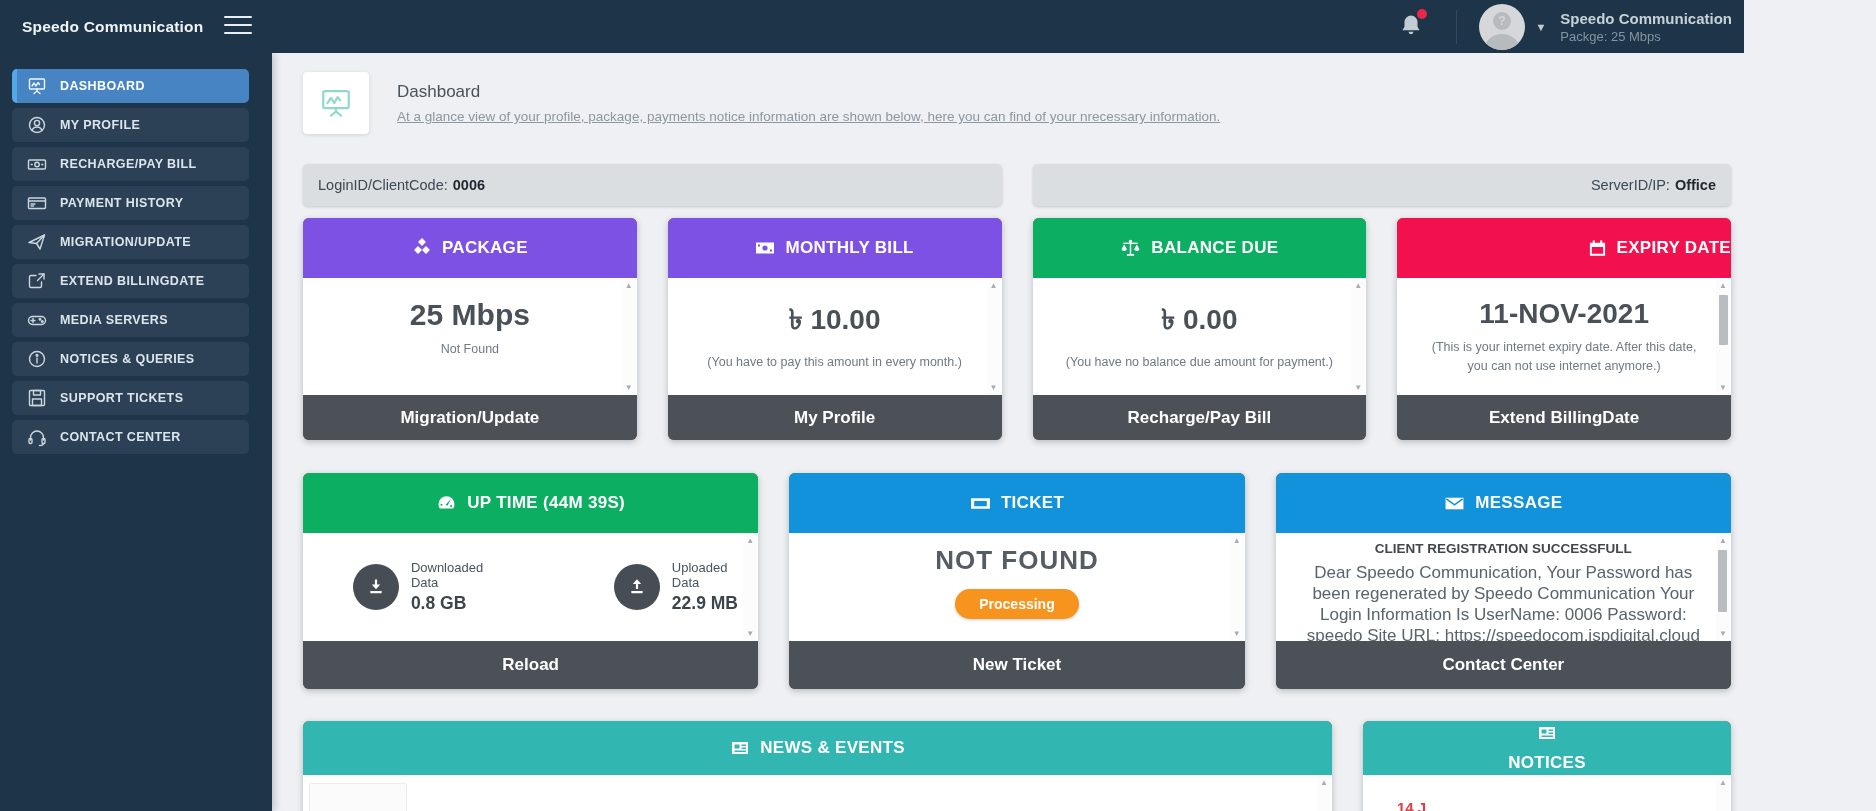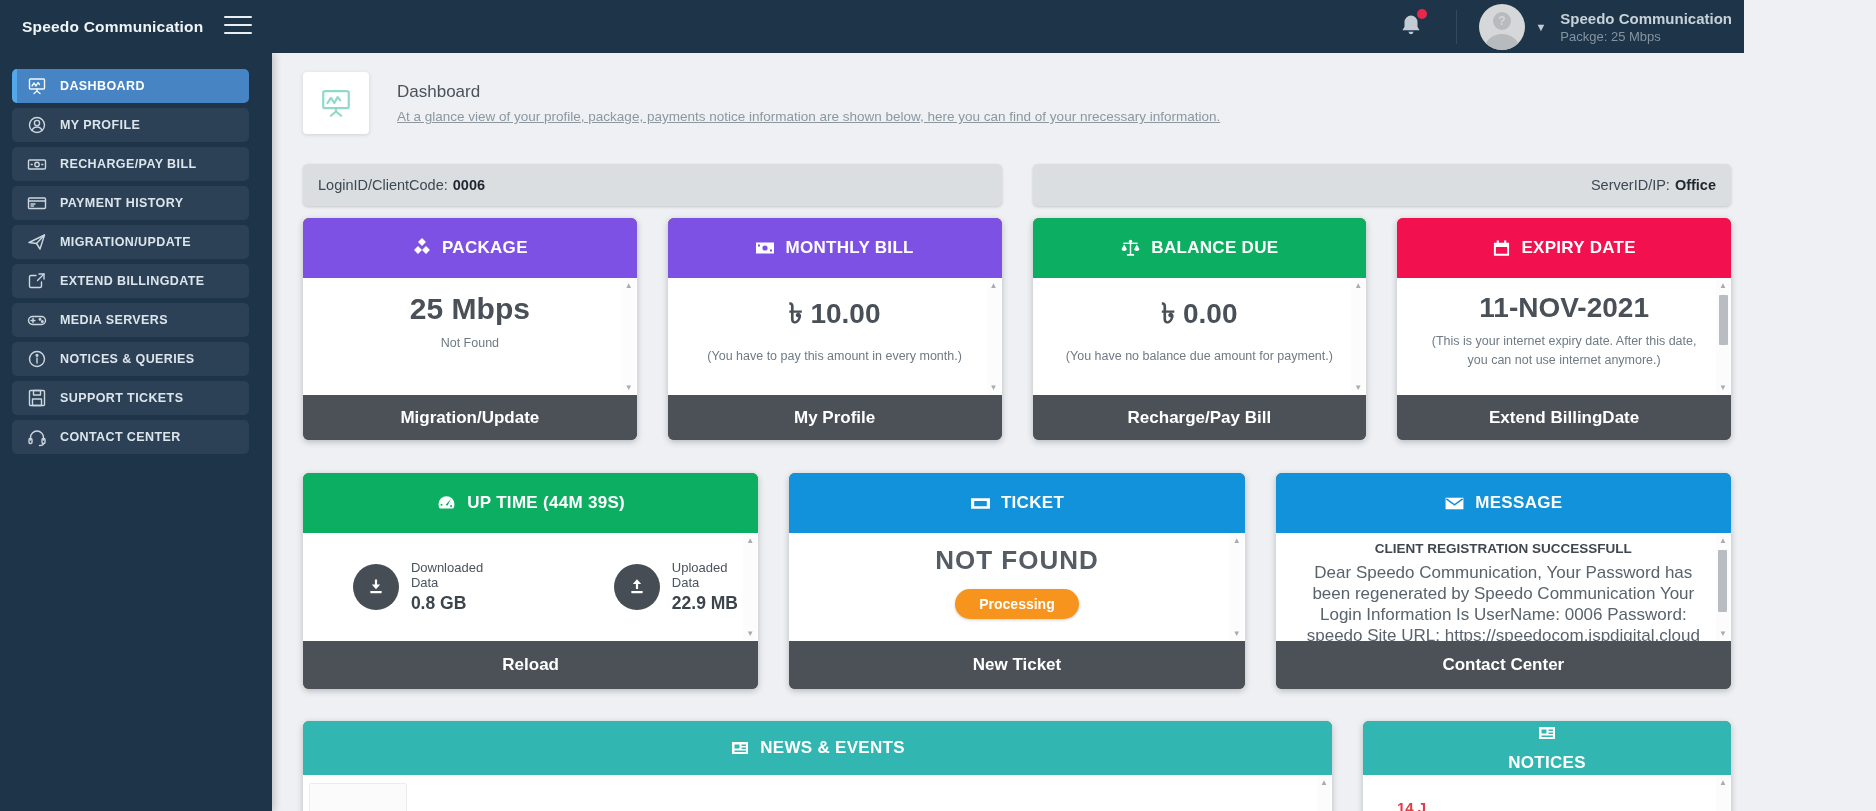--- a/index.html
+++ b/index.html
@@ -66,21 +66,21 @@
   .card-head { height:60px; display:flex; align-items:center; justify-content:center; gap:10px;
     color:#fff; font-size:17px; font-weight:bold; letter-spacing:.3px; }
   .row3 .card-head { height:54px; }
   .card-body { position:relative; background:#fff; overflow:hidden; text-align:center; }
   .row1 .card-body { height:117px; }
   .row2 .card-body { height:108px; }
   .row3 .card-body { height:130px; }
   .card-foot { height:45px; background:#4b5157; color:#fff; font-size:17px; font-weight:bold;
     display:flex; align-items:center; justify-content:center; cursor:pointer; }
   .row2 .card-foot { height:48px; }
-  .big { margin-top:14px; font-size:28px; font-weight:bold; color:#495058; }
+  .big { margin-top:20px; font-size:28px; font-weight:bold; color:#495058; }
   .big.pkg { font-size:30px; }
   .note { margin:8px 26px 0; font-size:12.5px; color:#6f7a84; line-height:1.5; }
 
   
   .sbar { position:absolute; top:1px; bottom:1px; right:1px; width:14px; background:#fcfcfc;
     display:flex; flex-direction:column; justify-content:space-between; align-items:center;
     font-size:8px; color:#a8acb0; padding:2px 0; cursor:pointer; }
   .sthumb { position:absolute; top:16px; left:2.5px; width:9px; height:50px;
     background:#b9bdc1; border-radius:1px; }
   .sthumb.tall { height:62px; }
@@ -350,21 +350,21 @@
             <div class="note">(You have no balance due amount for payment.)</div>
             <div class="sbar">
                 <span>▲</span>
                 <span>▼</span>
               </div>
           </div>
           <div class="card-foot">Recharge/Pay Bill</div>
         </div>
 
         <div class="card">
-          <div class="card-head" style="background-color: rgb(243, 16, 78);">
+          <div class="card-head" style="background-color: rgb(243, 16, 78); justify-content: flex-end;">
             <span class="hicon">
               <svg width="19" height="19" viewBox="0 0 20 20">
                   <rect x="5" y="1.5" width="2.2" height="4" fill="#fff"></rect>
                   <rect x="12.8" y="1.5" width="2.2" height="4" fill="#fff"></rect>
                   <path fill="#fff" fill-rule="evenodd" d="M2,4 h16 v13.5 h-16 Z M4,8.5 h12 v7 h-12 Z"></path>
                 </svg>
             </span>
             <span>EXPIRY DATE</span>
           </div>
           <div class="card-body">

